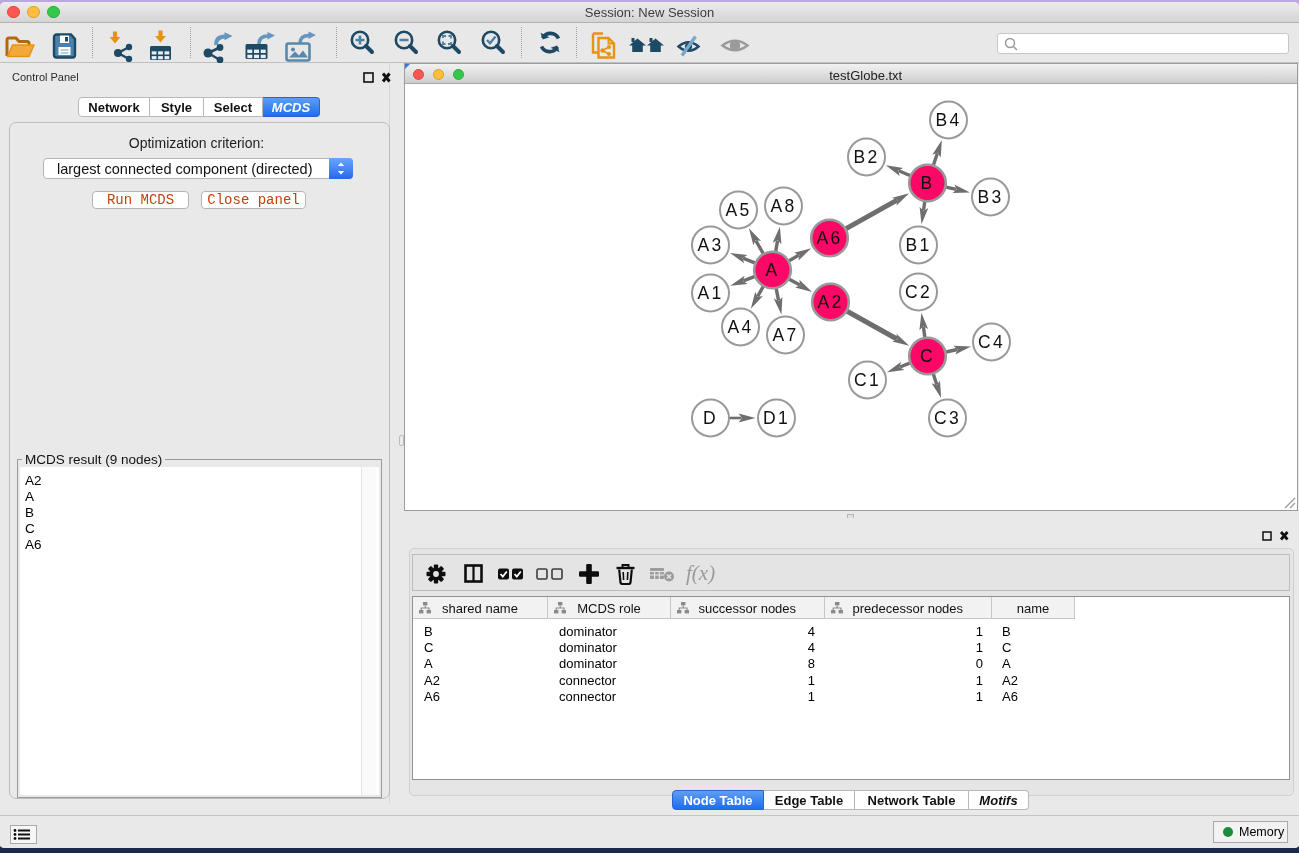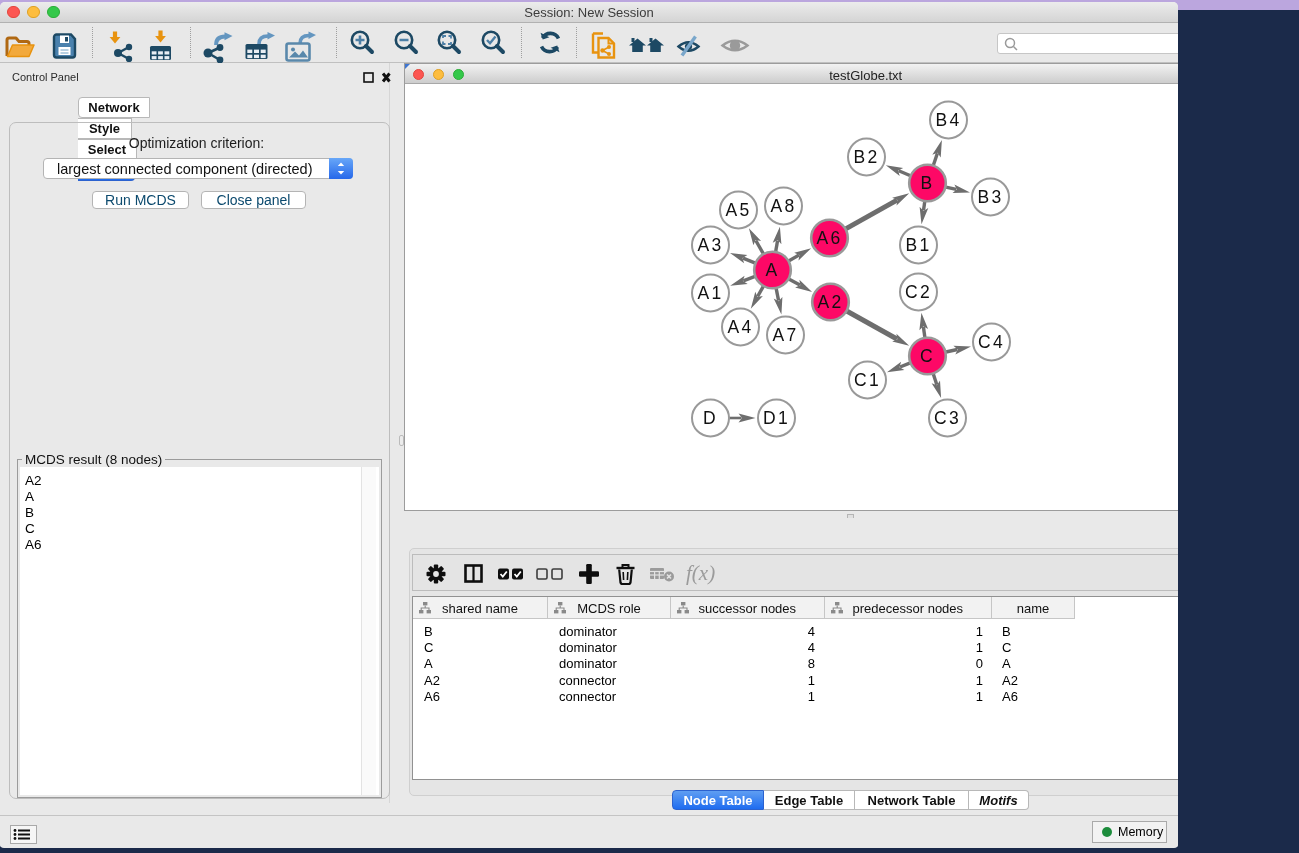--- a/index.html
+++ b/index.html
@@ -1,42 +1,42 @@
 <!DOCTYPE html>
 <html><head><meta charset="utf-8"><style>
 * { margin:0; padding:0; box-sizing:border-box; }
 svg { display:block; }
 html,body { width:1299px; height:853px; overflow:hidden; }
 body { font-family:"Liberation Sans", sans-serif; background:#1b2a4a; position:relative; }
 #desktop-top { position:absolute; left:0; top:0; width:1299px; height:10px; background:#bba6de; }
-#win { position:absolute; left:0; top:2px; width:1178px; height:845.5px; background:#e9e9e9; border-radius:5px 5px 4px 4px; overflow:hidden; }
+#win { position:absolute; left:0; top:2px; width:1299px; height:845.5px; background:#e9e9e9; border-radius:5px 5px 4px 4px; overflow:hidden; }
 
 #titlebar { position:absolute; left:0; top:0; width:100%; height:20.5px; background:linear-gradient(#ececec,#d4d4d4); border-bottom:1px solid #b1b1b1; }
 .tl { position:absolute; top:3.5px; width:12.5px; height:12.5px; border-radius:50%; }
 #title-text { position:absolute; top:2.5px; width:100%; text-align:center; font-size:13px; color:#3c3c3c; }
 
 #toolbar { position:absolute; left:0; top:20.5px; width:100%; height:40.5px; background:#e8e8e8; border-bottom:1px solid #c0c0c0; }
 .sep { position:absolute; top:4.5px; height:31px; width:0; border-left:1px dotted #9f9f9f; }
 .tbi { position:absolute; top:0; }
 #searchbox { position:absolute; left:997px; top:10.5px; width:292px; height:21px; background:#fff; border:1px solid #c6c6c6; border-radius:3px; }
 
 #cp { position:absolute; left:4px; top:61px; width:386px; height:740px; background:#e9e9e9; border-right:1px solid #d6d6d6; }
 #cp-title { position:absolute; left:8px; top:8px; font-size:11px; color:#2b2b2b; }
 #cp-box { position:absolute; left:5px; top:59px; width:381px; height:677px; border:1px solid #bdbdbd; border-radius:7px; }
 .tabrow { position:absolute; display:flex; height:20px; font-size:13px; }
 .tabrow .tab { background:#fff; border:1px solid #b8b8b8; border-left:none; color:#111; text-align:center; line-height:19px; font-weight:bold; }
 .tabrow .tab:first-child { border-left:1px solid #b8b8b8; border-radius:4px 0 0 4px; }
 .tabrow .tab:last-child { border-radius:0 4px 4px 0;font-style:italic; }
 .tabrow .tab.sel { background:linear-gradient(#5f9ef2,#1e6cf0); border-color:#2b62cf; color:#fff; font-weight:bold; }
-#cp-tabs { left:74px; top:34px;flex-direction:column; }
+#cp-tabs { left:74px; top:34px; }
 #opt-label { position:absolute; left:0; top:72px; width:100%; text-align:center; font-size:14px; color:#1d1d1d; }
 #dropdown { position:absolute; left:39px; top:95px; width:310px; height:21px; background:#fff; border:1px solid #b4b4b4; border-radius:4px; }
 #dropdown .dtext { position:absolute; left:13px; top:2px; font-size:14.5px; color:#111; }
 #dropdown .stepper { position:absolute; right:-1px; top:-1px; width:24px; height:21px; background:linear-gradient(#68a7f8,#2668ea); border-radius:0 4px 4px 0; }
-.btn { position:absolute; height:18px; background:#fff; border:1px solid #b4b4b4; border-radius:4px; font-size:14px; color:#0c4a6e; text-align:center; line-height:16px; }
+.btn { position:absolute; height:18px; background:#fff; border:1px solid #b4b4b4; border-radius:4px; font-size:14px; color:#c2410c; text-align:center; line-height:16px;font-family:Liberation Mono, monospace; }
 #fieldset { position:absolute; left:13px; top:389px; width:365px; height:346px; }
 #fieldset .fs-border { position:absolute; left:0; top:7px; width:100%; height:339px; border:1px solid #9b9b9b; }
 #fieldset .fs-legend { position:absolute; left:5px; top:0px; background:#e9e9e9; padding:0 3px; font-size:13.5px; color:#111; line-height:15px; }
 #fs-list { position:absolute; left:3px; top:15px; width:359px; height:328px; background:#fff; }
 #fs-scroll { position:absolute; right:3px; top:0px; width:15px; height:100%; background:#fafafa; border-left:1px solid #e3e3e3; }
 #fs-items { position:absolute; left:5px; top:6px; font-size:13.5px; color:#000; line-height:16px; }
 
 #nf { position:absolute; left:403.5px; top:61px; width:894.5px; height:447.5px; border:1px solid #9c9c9c; background:#fff; }
 #nf-titlebar { position:absolute; left:0; top:0; width:100%; height:20px; background:linear-gradient(#f2f2f2,#cdcdcd); border-bottom:1px solid #a8a8a8;padding-left:15px; }
 #nf-title { position:absolute; top:3.5px; width:100%; text-align:center; font-size:13px; color:#222; }
@@ -223,21 +223,21 @@
             <path d="M12 4.5 L15.2 8 L8.8 8 Z" fill="#fff"></path>
             <path d="M12 16.5 L15.2 13 L8.8 13 Z" fill="#fff"></path>
           </svg>
         </div>
     </div>
     <div id="opt-label">Optimization criterion:</div>
     <div class="btn" style="left:88px;top:128px;width:97px;">Run MCDS</div>
     <div class="btn" style="left:197px;top:128px;width:105px;">Close panel</div>
     <div id="fieldset">
       <div class="fs-border"></div>
-      <div class="fs-legend">MCDS result (8 nodes)</div>
+      <div class="fs-legend">MCDS result (9 nodes)</div>
       <div id="fs-list">
         <div id="fs-scroll"></div>
         <div id="fs-items">A2<br>A<br>B<br>C<br>A6</div>
       </div>
     </div>
   </div>
 
   <div id="nf">
     <svg width="5" height="5" style="position:absolute;left:0;top:0;z-index:5;">
         <path d="M0 0 H5 L0 5 Z" fill="#3f76d2"></path>

